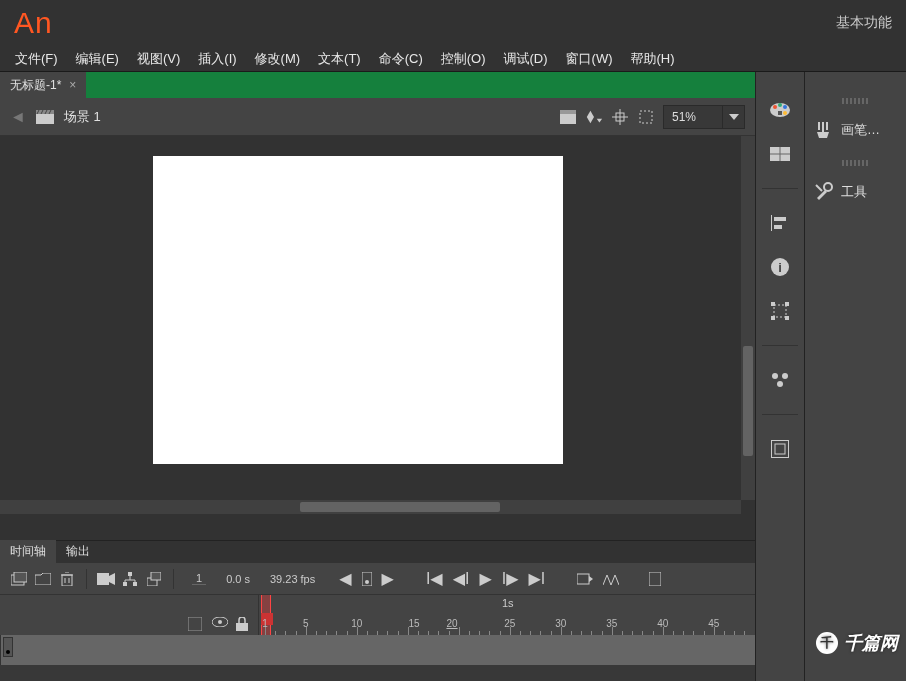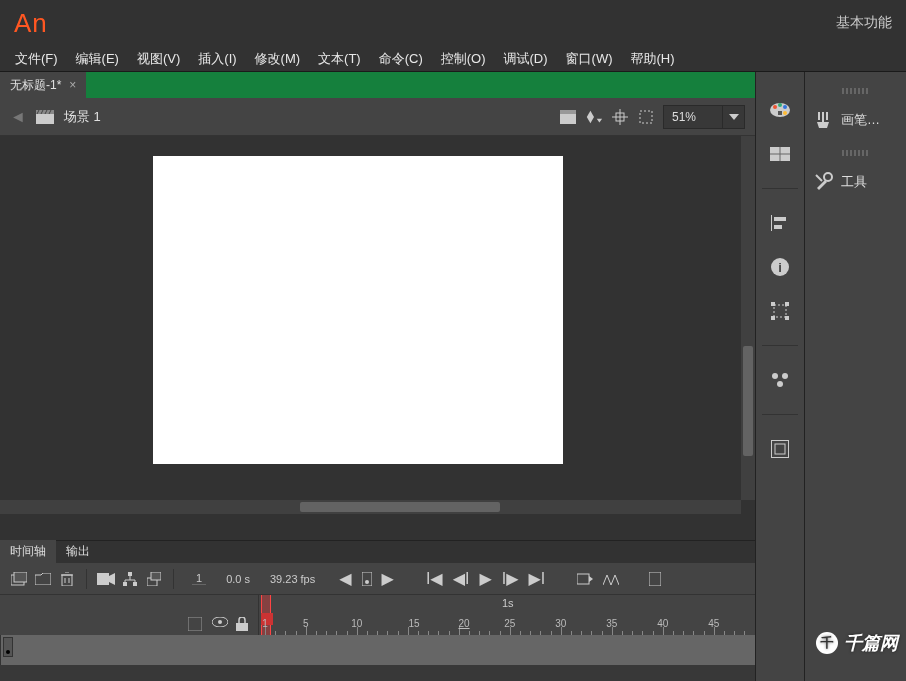--- a/index.html
+++ b/index.html
@@ -1,18 +1,18 @@
 <!DOCTYPE html>
 <html><head>
 <meta charset="utf-8">
 <style>
 * { margin: 0; padding: 0; box-sizing: border-box; font-family: "Microsoft YaHei", Arial, sans-serif; }
 body { background: #323232; color: #ccc; width: 906px; height: 681px; overflow: hidden; position: relative; }
 .titlebar { height: 46px; background: #323232; display: flex; align-items: center; padding: 0 14px; justify-content: space-between; }
-.app-logo { color: #ff5722; font-size: 26px; font-weight: 400; letter-spacing: 1px; }
+.app-logo { color: #ff5722; font-size: 30px; font-weight: 400; letter-spacing: 1px; }
 .workspace-label { color: #ccc; font-size: 14px; }
 .menubar { height: 26px; background: #323232; display: flex; align-items: center; padding: 0 6px; border-bottom: 1px solid #1a1a1a; }
 .menu-item { padding: 0 9px; font-size: 13px; color: #e8e8e8; cursor: pointer; white-space: nowrap; }
 .workspace { display: flex; height: 609px; }
 .left-pane { width: 755px; display: flex; flex-direction: column; }
 .doc-tabs { height: 26px; background: #15803d; display: flex; align-items: center; }
 .doc-tab { background: #444444; height: 26px; display: flex; align-items: center; padding: 0 10px; font-size: 12px; color: #e0e0e0; }
 .doc-tab .close-x { margin-left: 8px; font-size: 12px; cursor: pointer; color: #aaa; }
 .scene-bar { height: 38px; background: #444444; display: flex; align-items: center; padding: 0 10px; justify-content: space-between; border-bottom: 1px solid #333; }
 .scene-left { display: flex; align-items: center; gap: 10px; }
@@ -56,21 +56,21 @@
 .layer-row { width: 258px; height: 24px; background: #4a6a8a; display: flex; align-items: center; padding: 0 8px; gap: 8px; font-size: 12px; color: #fff; }
 .layer-frames { flex: 1; background: #666; position: relative; border-left: 1px solid #333; }
 .layer-kf { position: absolute; left: 2px; top: 2px; width: 10px; height: 20px; background: #555; border: 1px solid #333; }
 .layer-kf-dot { position: absolute; left: 5px; top: 15px; width: 4px; height: 4px; background: #000; border-radius: 50%; }
 .layer-marks { display: flex; gap: 14px; margin-left: auto; margin-right: 4px; }
 .mark-cyan { width: 4px; height: 14px; background: #4dd0e1; }
 .mark-dot { width: 4px; height: 4px; background: #ccc; border-radius: 50%; }
 .icon-strip { width: 50px; background: #444444; border-left: 1px solid #222; border-right: 1px solid #222; display: flex; flex-direction: column; align-items: center; padding-top: 26px; gap: 20px; }
 .strip-ico { width: 24px; height: 24px; display: flex; align-items: center; justify-content: center; cursor: pointer; }
 .strip-divider { width: 36px; height: 1px; background: #333; margin: 2px 0; }
-.right-panels { width: 101px; background: #444444; display: flex; flex-direction: column; padding-top: 16px; }
+.right-panels { width: 101px; background: #444444; display: flex; flex-direction: column; padding-top: 26px; }
 .panel-row { height: 32px; display: flex; align-items: center; padding: 0 8px; gap: 8px; margin-top: 6px; cursor: pointer; }
 .panel-row .ico { width: 20px; height: 20px; display: flex; align-items: center; justify-content: center; }
 .panel-row .lbl { font-size: 13px; color: #ddd; }
 .drag-grip { width: 28px; height: 6px; background: repeating-linear-gradient(90deg,#666 0 2px,transparent 2px 4px); margin: 0 auto 4px; }
 .watermark { position: absolute; right: 8px; bottom: 26px; display: flex; align-items: center; gap: 6px; color: #fff; font-size: 18px; font-weight: bold; font-style: italic; text-shadow: 0 0 3px rgba(0,0,0,0.6); }
 .wm-circle { width: 22px; height: 22px; border-radius: 50%; background: #fff; color: #333; display: flex; align-items: center; justify-content: center; font-size: 13px; font-style: normal; }
 svg { display: block; }
 </style>
 </head>
 <body>
@@ -328,21 +328,21 @@
               <div class="tick" style="left: 434.4px;"></div>
               <div class="tick" style="left: 444.6px;"></div>
               <div class="tick major" style="left: 454.8px;"></div>
               <div class="tick" style="left: 465px;"></div>
               <div class="tick" style="left: 475.2px;"></div>
               <div class="tick" style="left: 485.4px;"></div>
               <div class="tick-label" style="left: 6px;">1</div>
               <div class="tick-label" style="left: 46.8px;">5</div>
               <div class="tick-label" style="left: 97.8px;">10</div>
               <div class="tick-label" style="left: 155px;">15</div>
-              <div class="tick-label" style="left: 205px; text-decoration: underline;">20</div>
+              <div class="tick-label" style="left: 193px; text-decoration: underline;">20</div>
               <div class="tick-label" style="left: 250.8px;">25</div>
               <div class="tick-label" style="left: 301.8px;">30</div>
               <div class="tick-label" style="left: 352.8px;">35</div>
               <div class="tick-label" style="left: 403.8px;">40</div>
               <div class="tick-label" style="left: 454.8px;">45</div>
             </div>
         </div>
       </div>
 
       <div class="layers-area">

